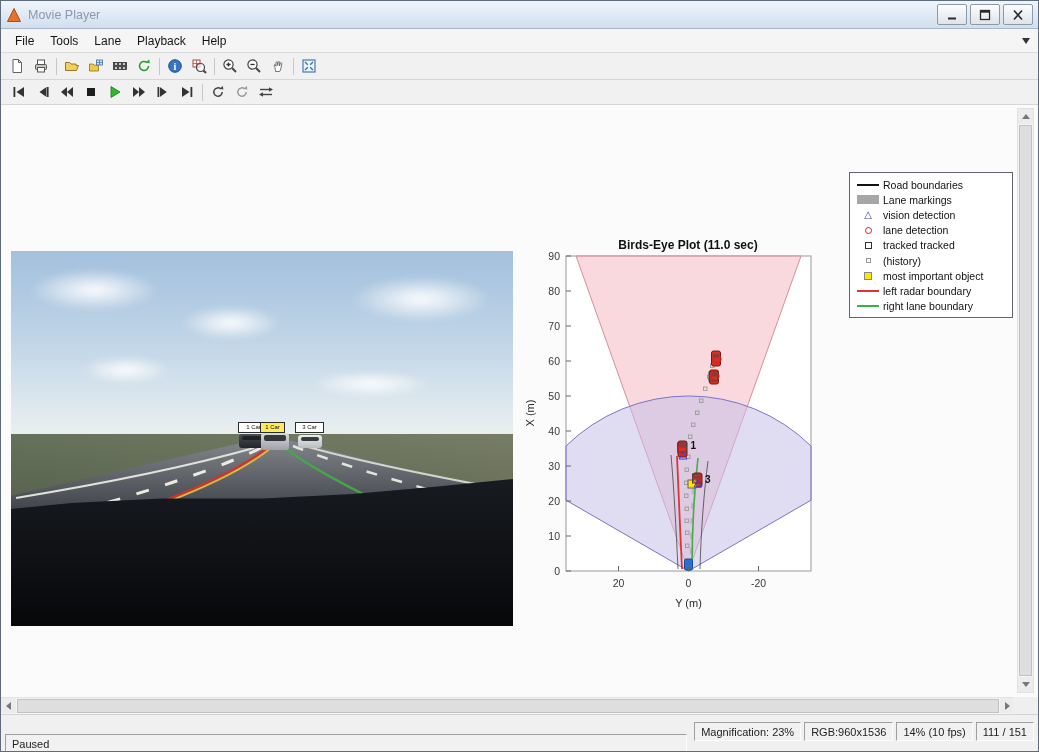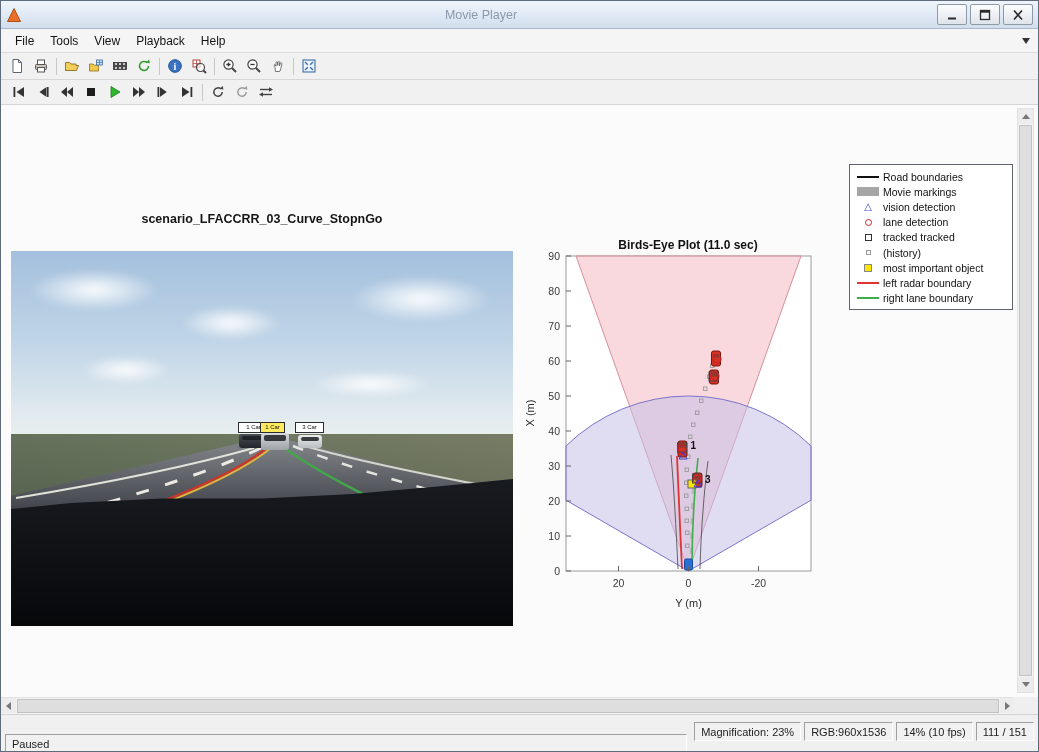--- a/index.html
+++ b/index.html
@@ -4,21 +4,21 @@
 <style>
   html,body{margin:0;padding:0;background:#c8c8c8;}
   .window{position:relative;width:1039px;height:752px;background:#eef0f2;border:1px solid #5d6b7a;
           box-sizing:border-box;font-family:"Liberation Sans","DejaVu Sans",sans-serif;overflow:hidden;}
 
   
   .titlebar{position:absolute;top:0;left:0;right:0;height:28px;
     background:linear-gradient(#eff5fc,#d2deee);border-bottom:1px solid #a9b7c9;
     display:flex;align-items:center;padding:0 5px;box-sizing:border-box;}
   .app-icon{width:16px;height:16px;}
-  .title-text{color:#8b99ad;font-size:12.5px;margin-left:6px;flex:1;text-align:center;}
+  .title-text{color:#8b99ad;font-size:12.5px;margin-left:6px;flex:1;}
   .tb-btn{width:28px;height:19px;display:flex;align-items:center;justify-content:center;
     background:linear-gradient(#fcfdfe,#dfe4ea);border:1px solid #8d99a7;border-radius:2px;margin-left:3px;cursor:default;}
 
   
   .menubar{position:absolute;top:28px;left:0;right:0;height:24px;background:#f5f5f5;
     border-bottom:1px solid #dcdcdc;display:flex;align-items:center;padding-left:6px;box-sizing:border-box;}
   .menu-item{font-size:12px;color:#141414;padding:3px 8px;}
   .menu-overflow{position:absolute;right:8px;top:9px;width:0;height:0;
     border-left:4px solid transparent;border-right:4px solid transparent;border-top:6px solid #333;}
 
@@ -58,21 +58,21 @@
     background:radial-gradient(ellipse at center,rgba(95,105,115,.28),rgba(0,0,0,0));}
 
   .bev{position:absolute;left:520px;top:126px;}
   .bev text{font-family:"Liberation Sans","DejaVu Sans",sans-serif;}
   .bev-title{font-size:12px;font-weight:bold;fill:#111;}
   .tick-label{font-size:10.5px;fill:#3a3a3a;}
   .axis-label{font-size:11px;fill:#2a2a2a;}
   .track-label{font-size:10px;font-weight:bold;fill:#101010;}
 
   
-  .legend{position:absolute;left:848px;top:59px;width:164px;background:#fff;
+  .legend{position:absolute;left:848px;top:67px;width:164px;background:#fff;
     border:1px solid #5f656b;padding:4px 0 3px 0;box-sizing:border-box;}
   .lg-row{display:flex;align-items:center;height:15.2px;padding:0 3px;}
   .lg-marker{width:30px;display:flex;justify-content:center;align-items:center;flex:none;}
   .lg-label{font-size:10.5px;color:#101010;white-space:nowrap;}
   .mk-line{width:22px;height:2px;background:#111;}
   .mk-patch{width:22px;height:9px;background:#a6a6a6;}
   .mk-tri{color:#4444cc;font-size:10px;line-height:10px;}
   .mk-circ{width:7px;height:7px;border:1.3px solid #cc2222;border-radius:50%;box-sizing:border-box;}
   .mk-sq{width:7px;height:7px;border:1.3px solid #333;box-sizing:border-box;}
   .mk-sq-sm{width:5px;height:5px;border:1px solid #999;box-sizing:border-box;}
@@ -123,21 +123,21 @@
     <div class="tb-btn">
       <svg width="14" height="12" viewBox="0 0 14 12">
         <path d="M3,1.5 L11,10.5 M11,1.5 L3,10.5" stroke="#2a2a2a" stroke-width="1.6"></path>
       </svg>
     </div>
   </div>
 
   <div class="menubar">
     <span class="menu-item">File</span>
     <span class="menu-item">Tools</span>
-    <span class="menu-item">View</span>
+    <span class="menu-item">Lane</span>
     <span class="menu-item">Playback</span>
     <span class="menu-item">Help</span>
     <span class="menu-overflow"></span>
   </div>
 
   <div class="toolbar">
     <div class="tool-btn">
       <svg width="16" height="16" viewBox="0 0 16 16">
         <path d="M4,1.5 h5.5 l3,3 v10 h-8.5 z" fill="#ffffff" stroke="#5a6572" stroke-width="1"></path>
         <path d="M9.5,1.5 v3 h3" fill="none" stroke="#5a6572" stroke-width="1"></path>
@@ -290,21 +290,20 @@
           <polygon points="16,5.5 12,3.3 12,7.7" fill="#444"></polygon>
         <path d="M15,10.5 H5" stroke="#444" stroke-width="1.4"></path>
           <polygon points="2,10.5 6,8.3 6,12.7" fill="#444"></polygon>
       </svg>
     </div>
   </div>
 
   <div class="content">
 
     <div class="cam-title">
-      <div>scenario_LFACCRR_03_Curve_StopnGo</div>
     </div>
 
     <div class="cam-canvas">
       <div class="sky"></div>
       <div class="cloud" style="left:18px;top:18px;width:130px;height:42px;"></div>
       <div class="cloud" style="left:170px;top:55px;width:100px;height:34px;"></div>
       <div class="cloud" style="left:340px;top:25px;width:140px;height:46px;"></div>
       <div class="cloud" style="left:70px;top:105px;width:90px;height:28px;"></div>
       <div class="cloud" style="left:300px;top:120px;width:120px;height:26px;"></div>
       <div class="ground"></div>
@@ -450,21 +449,21 @@
       <div class="lg-row">
         <span class="lg-marker">
             <span class="mk-line"></span>
           </span>
         <span class="lg-label">Road boundaries</span>
       </div>
       <div class="lg-row">
         <span class="lg-marker">
             <span class="mk-patch"></span>
           </span>
-        <span class="lg-label">Movie markings</span>
+        <span class="lg-label">Lane markings</span>
       </div>
       <div class="lg-row">
         <span class="lg-marker">
             <span class="mk-tri">△</span>
           </span>
         <span class="lg-label">vision detection</span>
       </div>
       <div class="lg-row">
         <span class="lg-marker">
             <span class="mk-circ"></span>

